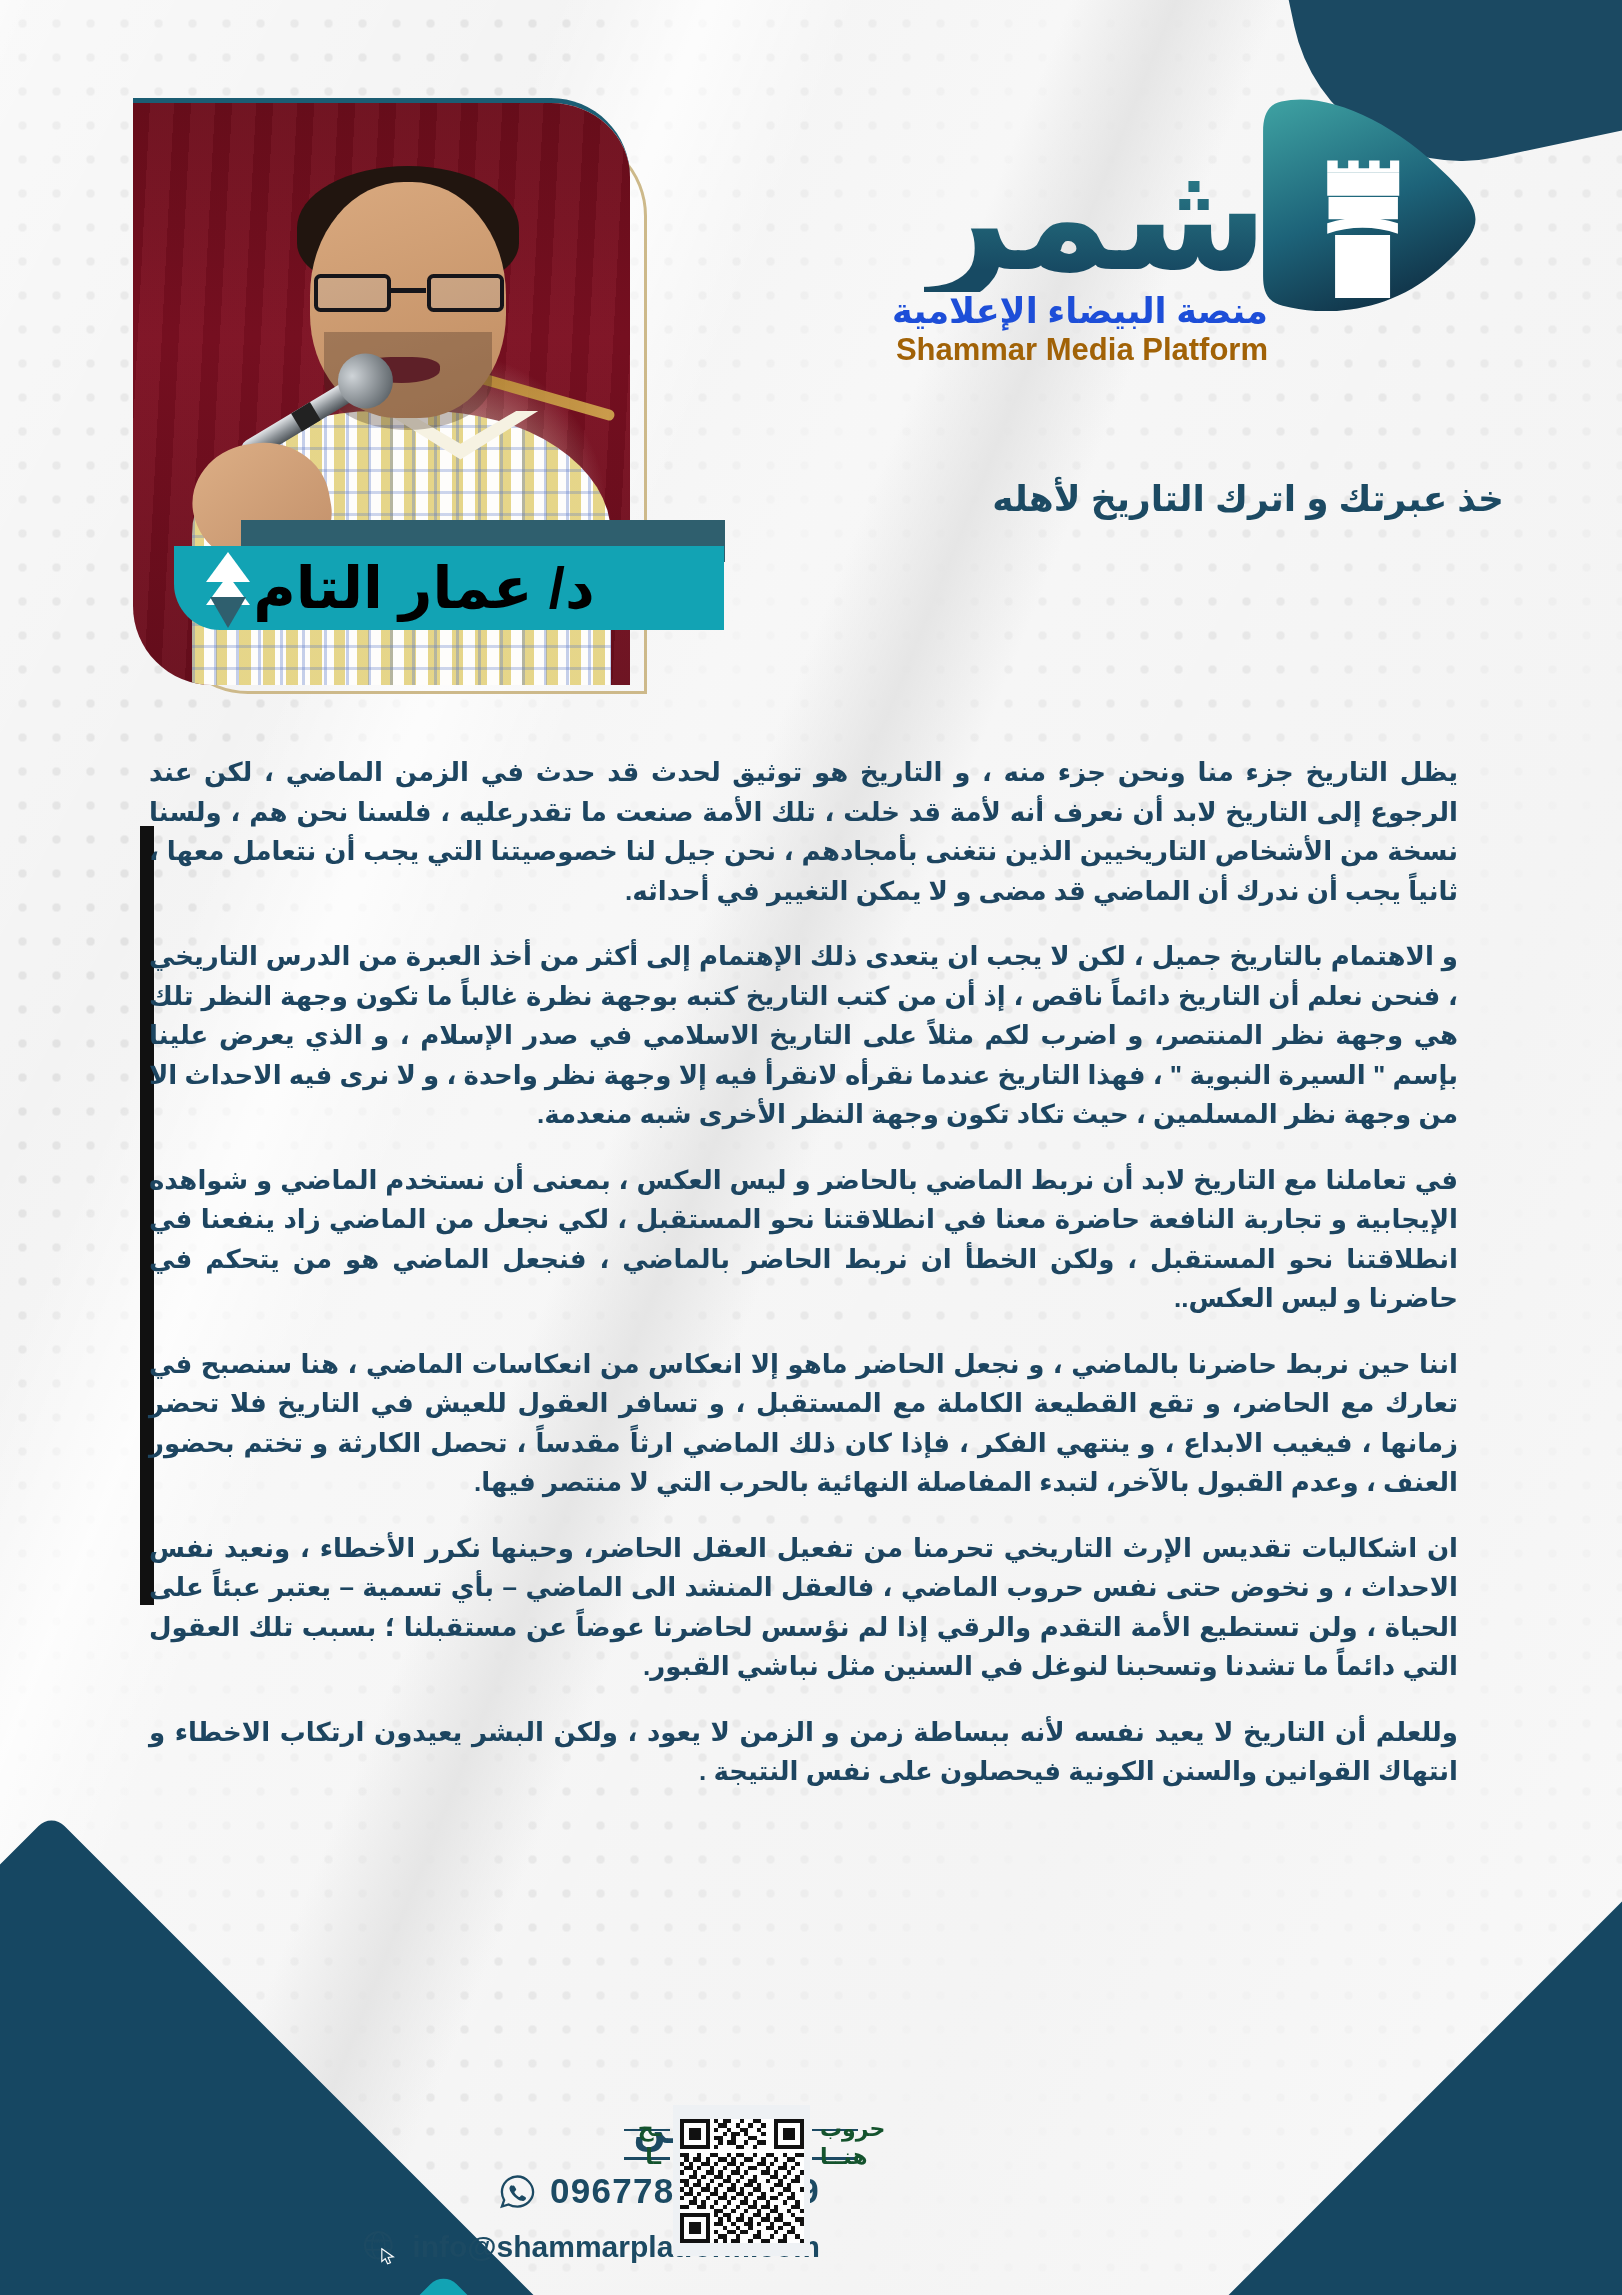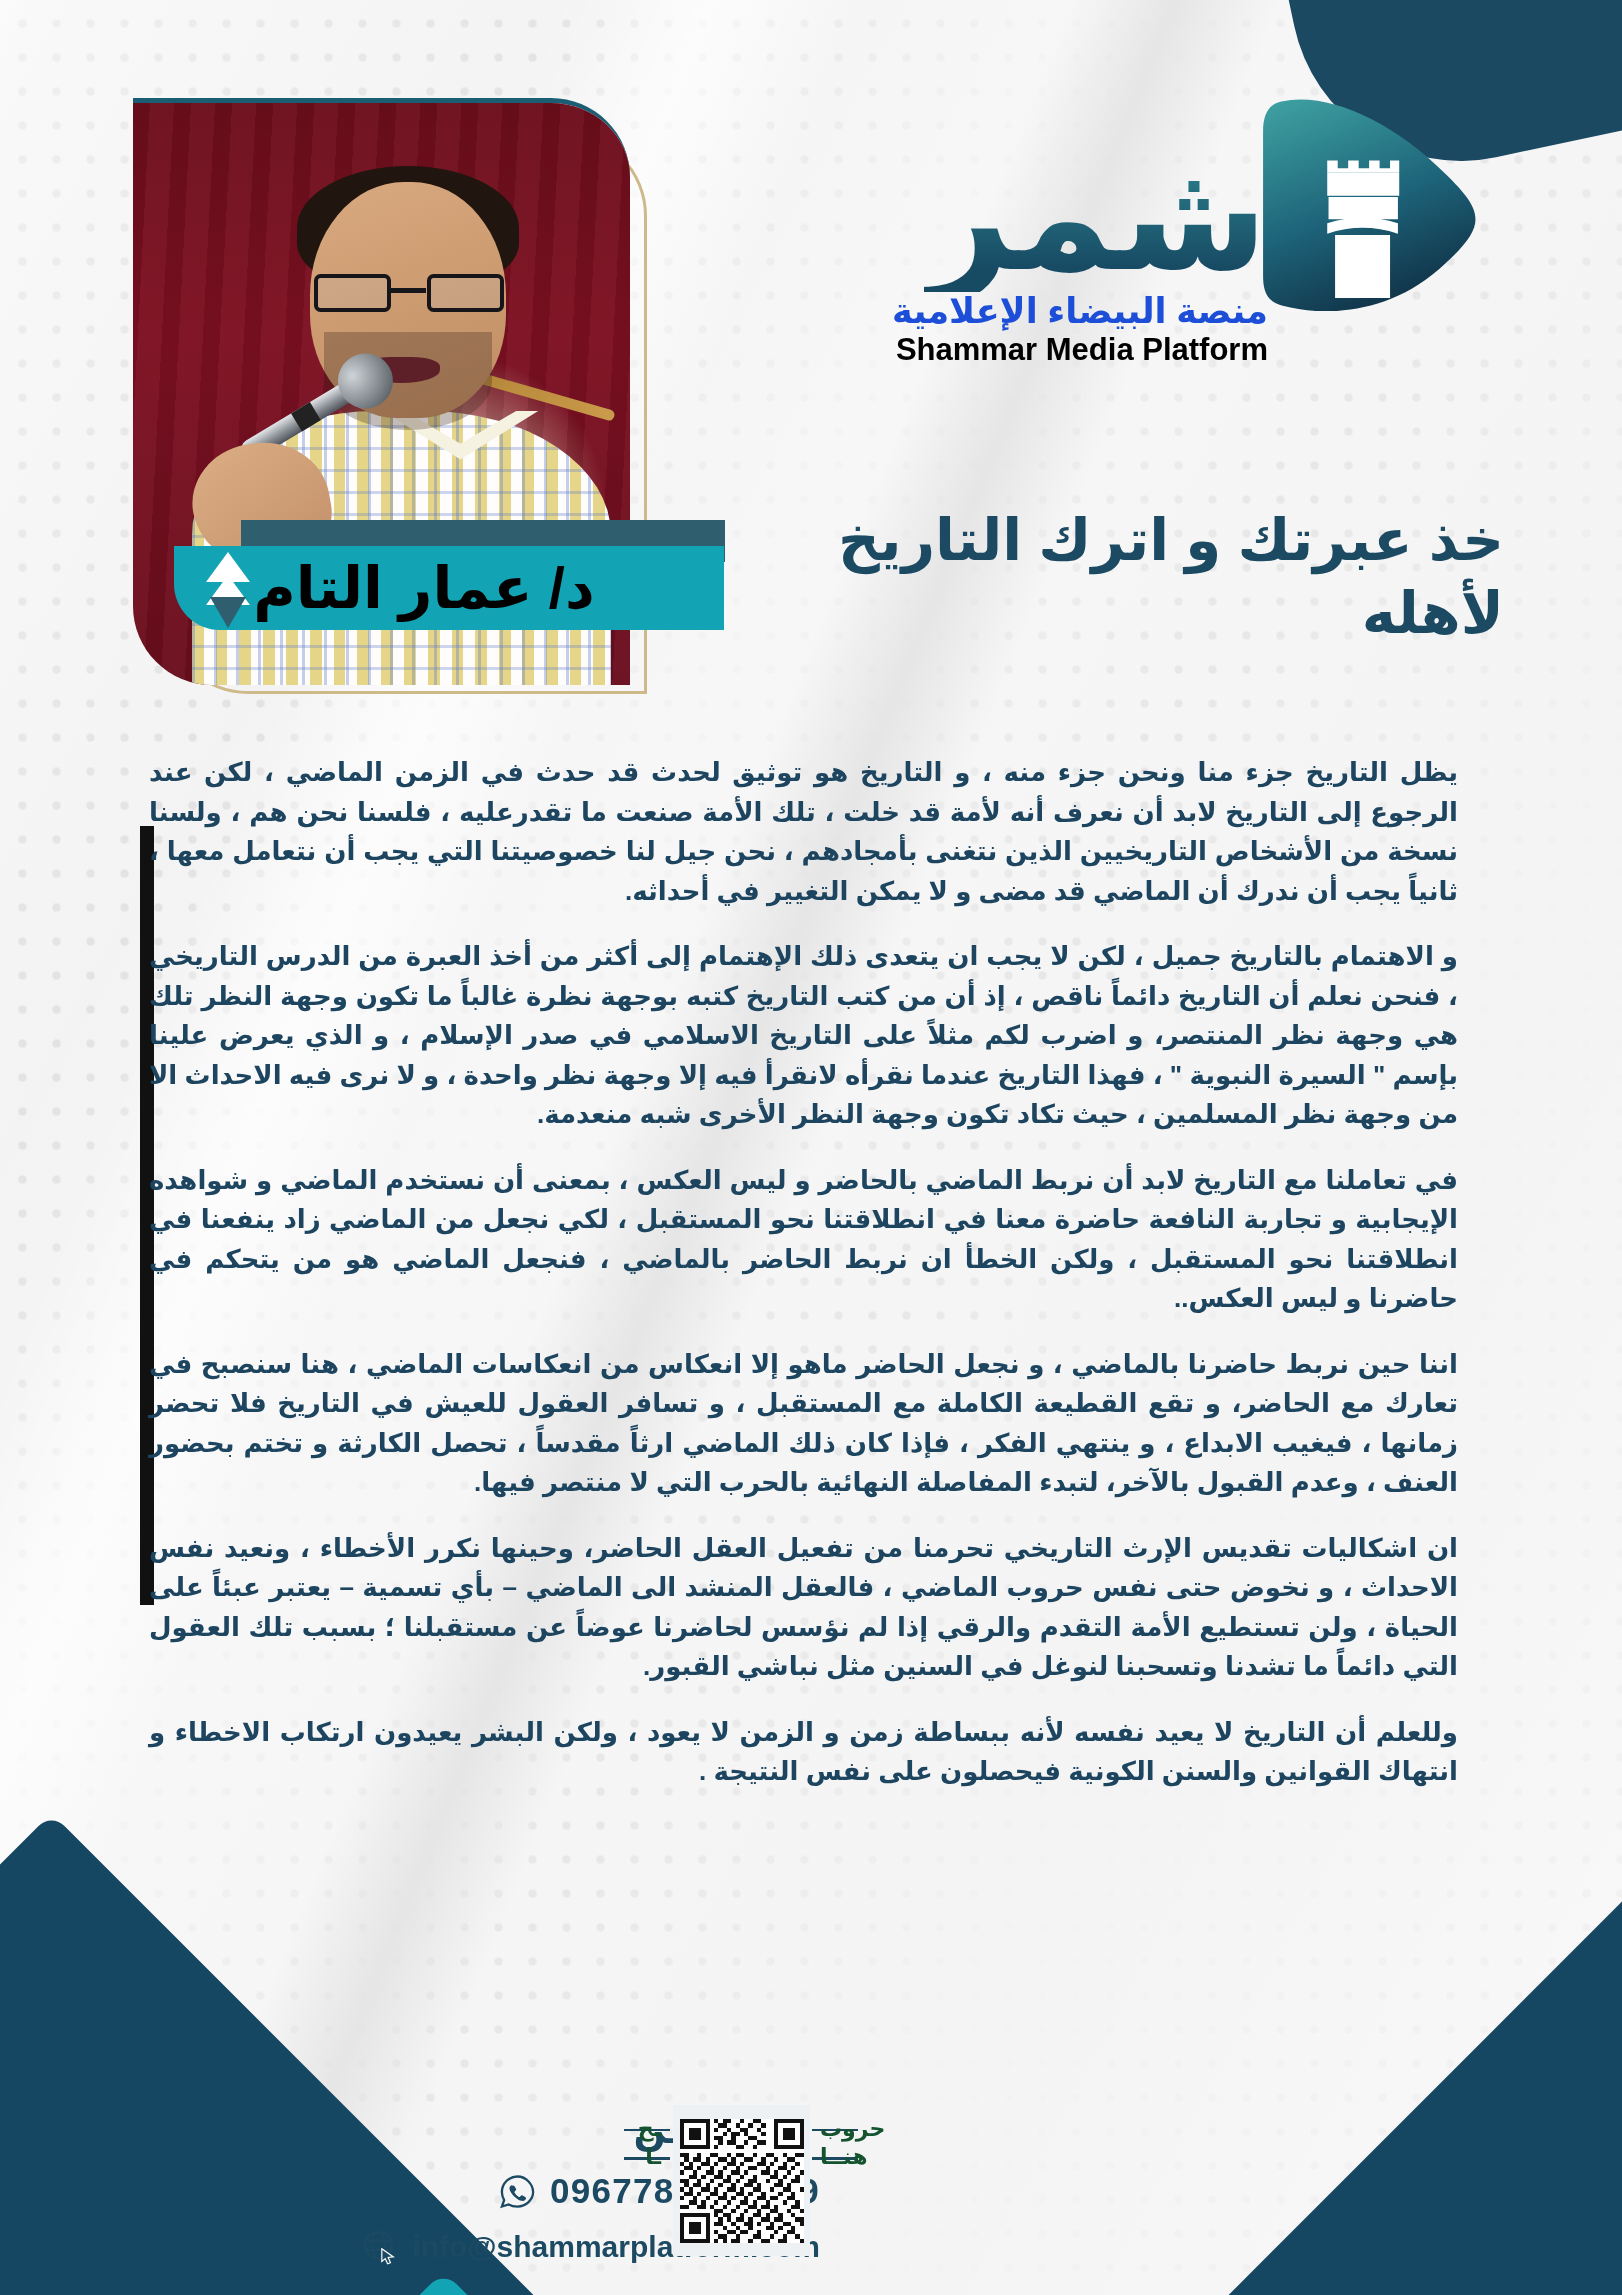--- a/index.html
+++ b/index.html
@@ -257,31 +257,31 @@
     -webkit-background-clip: text; background-clip: text;
     -webkit-text-fill-color: transparent; color: transparent;
     white-space: nowrap;
   }
   .logo-sub-ar {
     position:absolute; right: 236px; top: 196px;
     font-size: 35px; font-weight: 700; color:#1d4ed8; white-space:nowrap;
   }
   .logo-sub-en {
     position:absolute; right: 236px; top: 237px;
-    font-size: 31px; font-weight: 700; color:#000000; white-space:nowrap;
+    font-size: 31px; font-weight: 700; color:#a16207; white-space:nowrap;
     direction: ltr; text-align: right;
   }
 
   
   .title {
     position: absolute;
-    right: 118px; top: 504px;
+    right: 118px; top: 476px;
     width: 772px;
     text-align: right;
-    font-size: 58px;
+    font-size: 36px;
     font-weight: 700;
     color: #1c4a63;
     line-height: 1.25;
   }
 
   
   .accent-bar {
     position: absolute;
     left: 141px; top: 826px;
     width: 14.4px; height: 779px;

